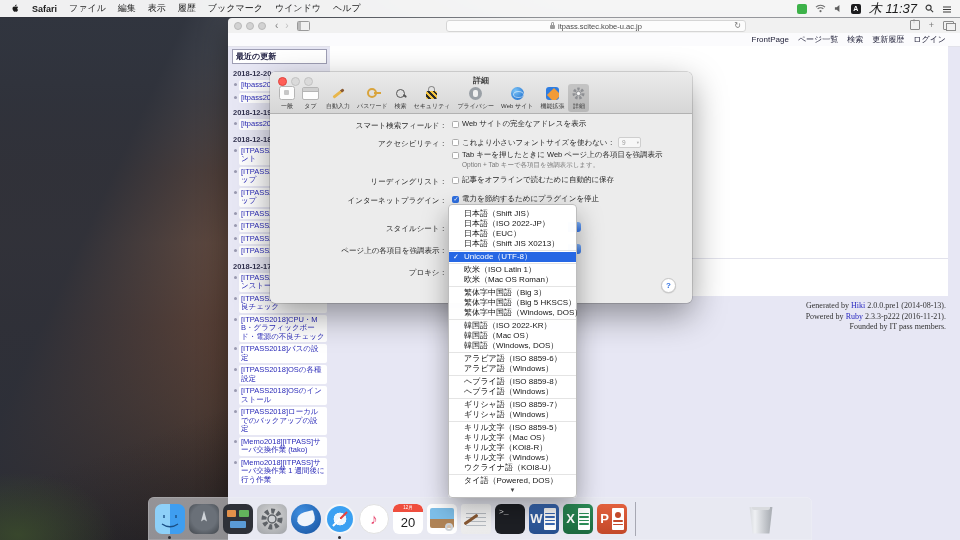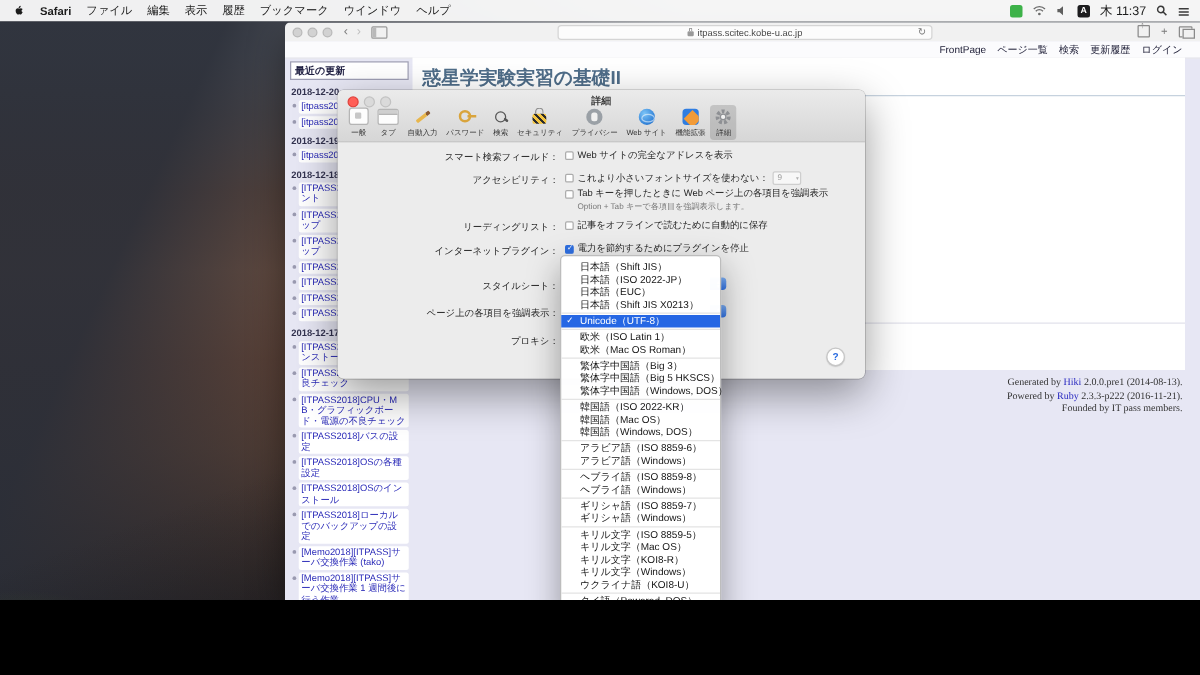--- a/index.html
+++ b/index.html
@@ -1,34 +1,34 @@
 <!DOCTYPE html>
 <html><head>
 <meta charset="utf-8">
 <style>
   html,body{margin:0;padding:0;background:#000;}
-  .screen{position:relative;width:960px;height:480px;overflow:hidden;
+  .screen{position:relative;width:960px;height:540px;overflow:hidden;
     font-family:"Liberation Sans","DejaVu Sans",sans-serif;}
   
   .desktop{position:absolute;inset:0;
     background:
       radial-gradient(140px 90px at 18px 535px, rgba(58,74,44,.9), rgba(58,74,44,0) 70%),
       linear-gradient(160deg, rgba(40,45,55,0) 55%, rgba(24,22,24,.85) 92%),
       linear-gradient(115deg, rgba(42,46,56,.95) 16%, rgba(42,46,56,.55) 30%, rgba(42,46,56,0) 47%),
       linear-gradient(180deg,#b7bcc2 0%,#a8a8ab 9%,#9b8172 19%,#a96b44 32%,#b5744a 45%,#8e5535 60%,#6b4630 75%,#473227 88%,#2c2320 100%);}
   
   .menubar{position:absolute;left:0;top:0;width:960px;height:17px;background:rgba(247,247,247,.97);
     display:flex;align-items:center;font-size:9px;color:#1c1c1c;z-index:80;box-shadow:0 0 1px rgba(0,0,0,.35);}
   .mb-left{display:flex;align-items:center;gap:12px;padding-left:10px;}
   .mb-app{font-weight:bold;}
   .mb-right{margin-left:auto;display:flex;align-items:center;gap:8px;padding-right:8px;}
   .mb-green{width:10px;height:10px;border-radius:2px;background:#3db249;}
   .mb-abox{width:10px;height:10px;border-radius:2px;background:#1c1c1e;color:#fff;font-size:7px;
     font-weight:bold;display:flex;align-items:center;justify-content:center;}
-  .mb-clock{font-size:10px;}
+  .mb-clock{font-size:13px;font-style:italic;}
   
   .window{position:absolute;left:228px;top:18px;right:0;bottom:0;border-radius:4px 0 0 0;
     overflow:hidden;z-index:10;box-shadow:0 10px 30px rgba(0,0,0,.45);}
   .s-toolbar{position:absolute;left:0;top:0;right:0;height:15px;background:#f1f1f1;
     border-bottom:1px solid #cdcdcd;display:flex;align-items:center;}
   .lights{display:flex;gap:4px;padding-left:6px;}
   .light{width:6px;height:6px;border-radius:50%;background:#d2d2d2;border:.5px solid #b9b9b9;}
   .navbtns{display:flex;gap:7px;margin-left:9px;color:#7d7d7d;font-size:10px;line-height:10px;}
   .fwd{color:#c0c0c0;}
   .sb-toggle{width:11px;height:8px;border:1px solid #9a9a9a;border-radius:1.5px;margin-left:8px;position:relative;}
@@ -359,21 +359,20 @@
             <span class="sb-bullet"></span>
             <span class="sb-link">[Memo2018][ITPASS]サーバ交換作業 (tako)</span>
           </div>
         <div class="sb-item">
             <span class="sb-bullet"></span>
             <span class="sb-link">[Memo2018][ITPASS]サーバ交換作業 1 週間後に行う作業</span>
           </div>
       </div>
 
       <div class="p-main">
-        <span class="p-title">惑星学実験実習の基礎II</span>
         <div class="content-rule"></div>
       </div>
 
       <div class="p-footer">
         <div><span>Generated by </span><a>Hiki</a><span> 2.0.0.pre1 (2014-08-13).</span></div>
         <div><span>Powered by </span><a>Ruby</a><span> 2.3.3-p222 (2016-11-21).</span></div>
         <div>Founded by IT pass members.</div>
       </div>
     </div>
   </div>

